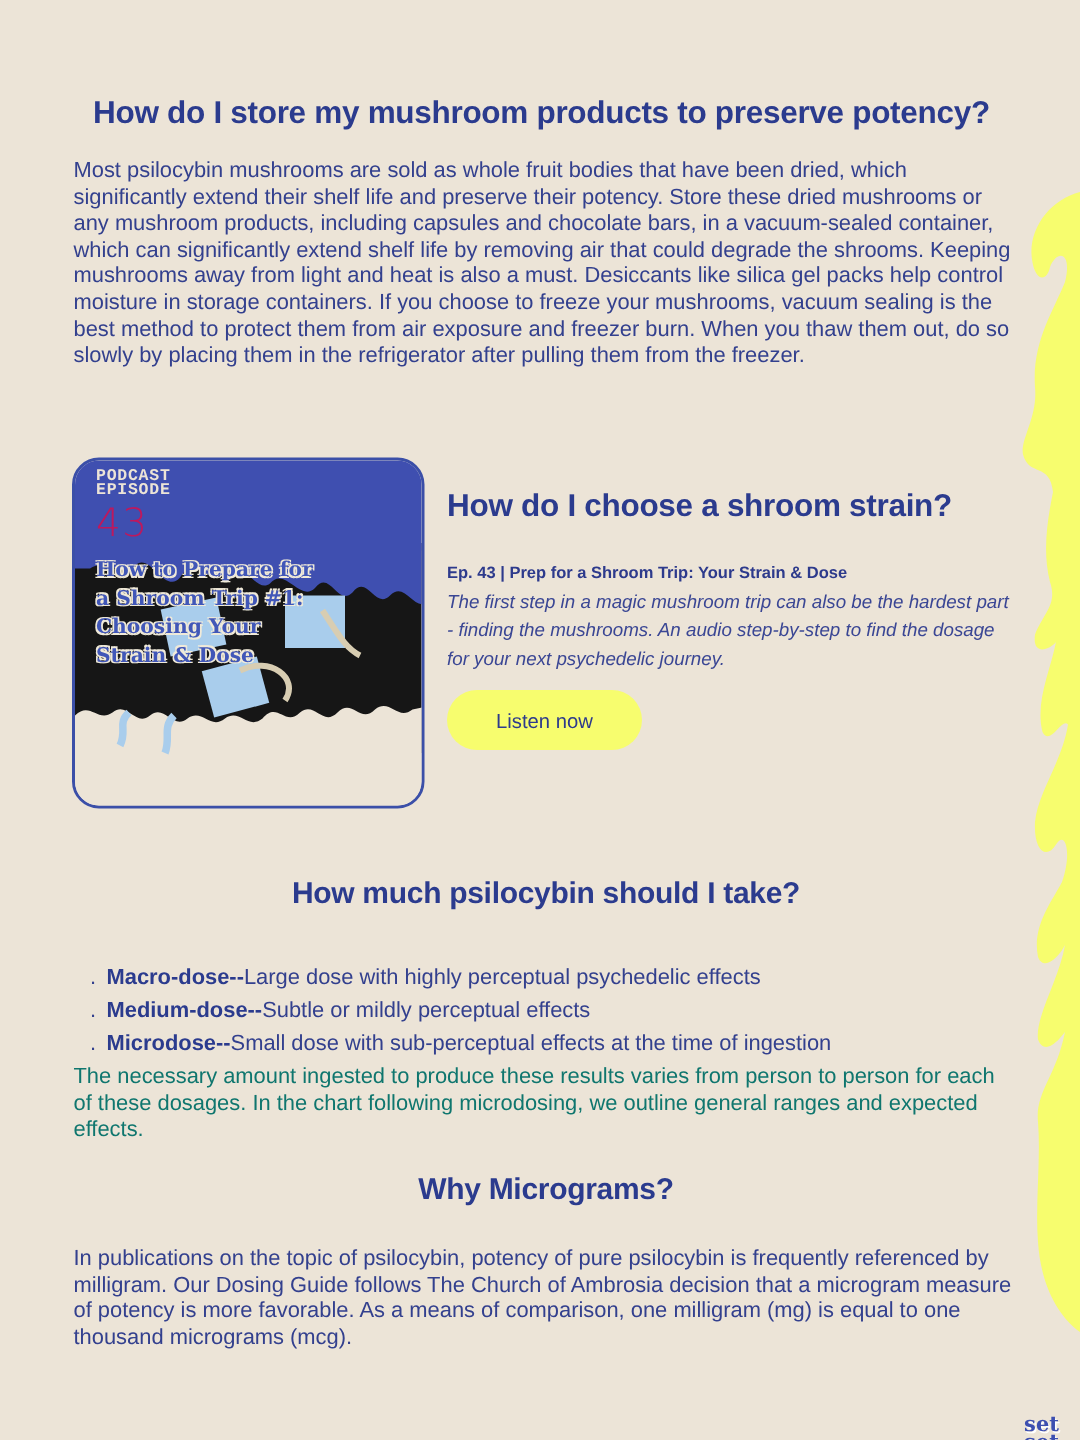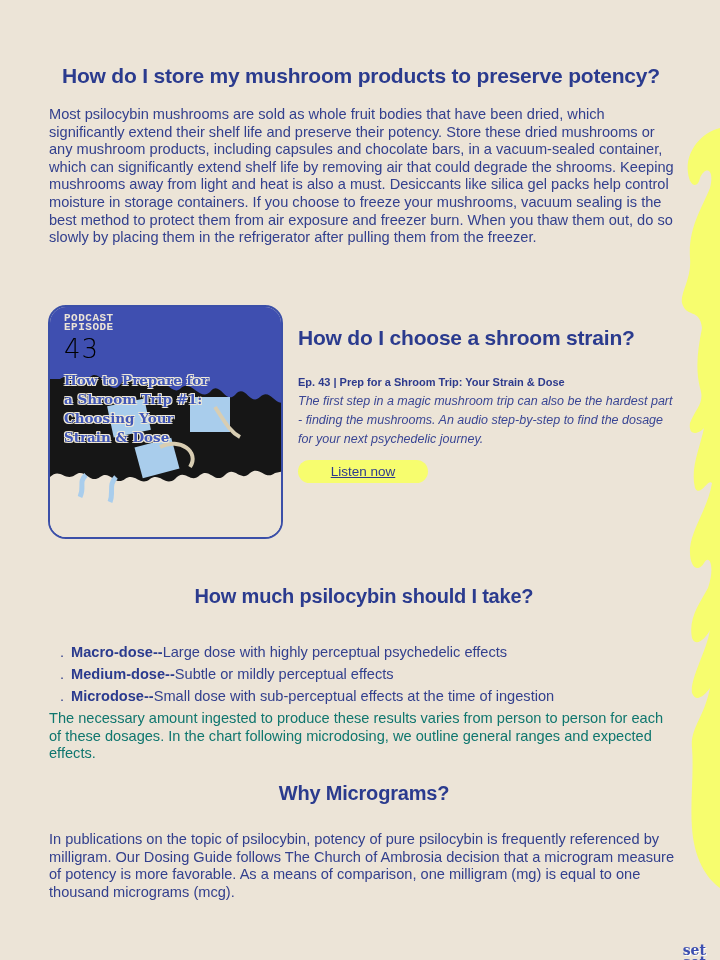--- a/index.html
+++ b/index.html
@@ -35,21 +35,21 @@
     }
     .podcast-card .mid {
       position: absolute; top: 55px; left: 0; right: 0; height: 140px; background: #161616;
     }
     .pc-label {
       position: absolute; left: 14px; top: 7px; font-family: Liberation Mono, monospace;
       font-weight: bold; font-size: 11px; line-height: 9px; color: #ece4d7; letter-spacing: 0.5px;
     }
     .pc-num {
       position: absolute; left: 14px; top: 27px; font-family: "DejaVu Sans", sans-serif;
-      font-size: 26px; font-weight: 300; color: #000000; letter-spacing: 1px;
+      font-size: 26px; font-weight: 300; color: #be185d; letter-spacing: 1px;
     }
     .pc-title {
       position: absolute; left: 14px; top: 64px; width: 150px;
       font-family: "DejaVu Serif", serif; font-weight: bold; font-size: 13.5px; line-height: 19px;
       color: #4157b8;
       text-shadow: -1px -1px 0 #f0ead9, 1px -1px 0 #f0ead9, -1px 1px 0 #f0ead9, 1px 1px 0 #f0ead9;
       z-index: 3;
     }
     .pc-logo {
       position: absolute; right: 8px; bottom: 6px; font-family: "DejaVu Serif", serif;
@@ -60,24 +60,24 @@
 
     .h-strain { position: absolute; top: 298px; left: 298px; font-size: 21px; }
     .ep-title {
       position: absolute; top: 348px; left: 298px; font-size: 11px; font-weight: bold; color: #2d3a8c;
     }
     .ep-desc {
       position: absolute; top: 364px; left: 298px; width: 380px; font-size: 12.5px; line-height: 19px;
       font-style: italic; color: #3a4694;
     }
     .listen-btn {
-      position: absolute; top: 432px; left: 298px; width: 130px; height: 23px;
+      position: absolute; top: 432px; left: 298px; width: 130px; height: 40px;
       background: #f7fd6e; border-radius: 20px; border: none;
       font-family: "Liberation Sans", sans-serif; font-size: 13.5px; color: #2d3a8c; font-weight: 500;
-      display: flex; align-items: center; justify-content: center; cursor: pointer; text-decoration: underline;
+      display: flex; align-items: center; justify-content: center; cursor: pointer;
     }
 
     .h-dose { position: absolute; top: 557px; left: 0; width: 728px; text-align: center; font-size: 20px; }
     .dose-intro {
       position: absolute; top: 598px; left: 49px; width: 630px; font-size: 14.6px; line-height: 17.6px; color: #33408e;
     }
     .dose-list { position: absolute; top: 615px; left: 60px; list-style: none; font-size: 14.6px; color: #33408e; }
     .dose-list li { height: 22px; line-height: 18px; }
     .dose-list .dot { display: inline-block; width: 11px; }
     .dose-list b { color: #2b3b8e; }

